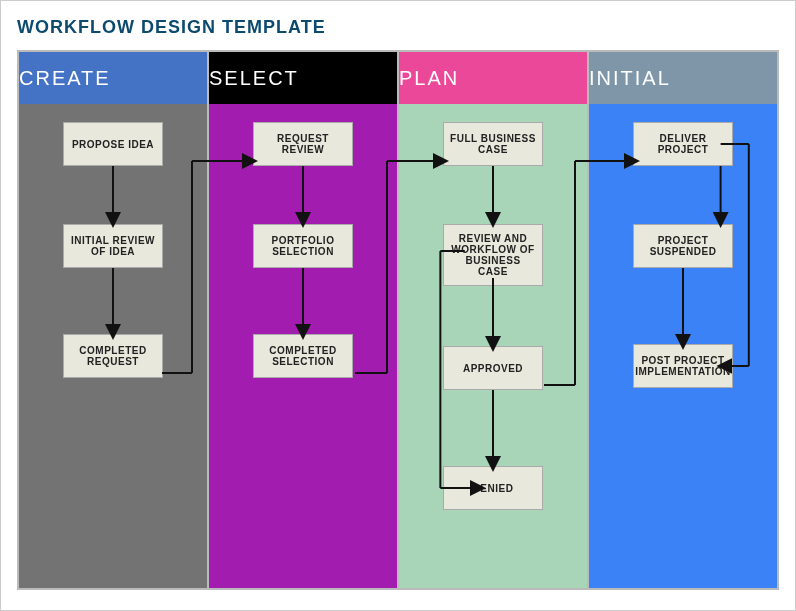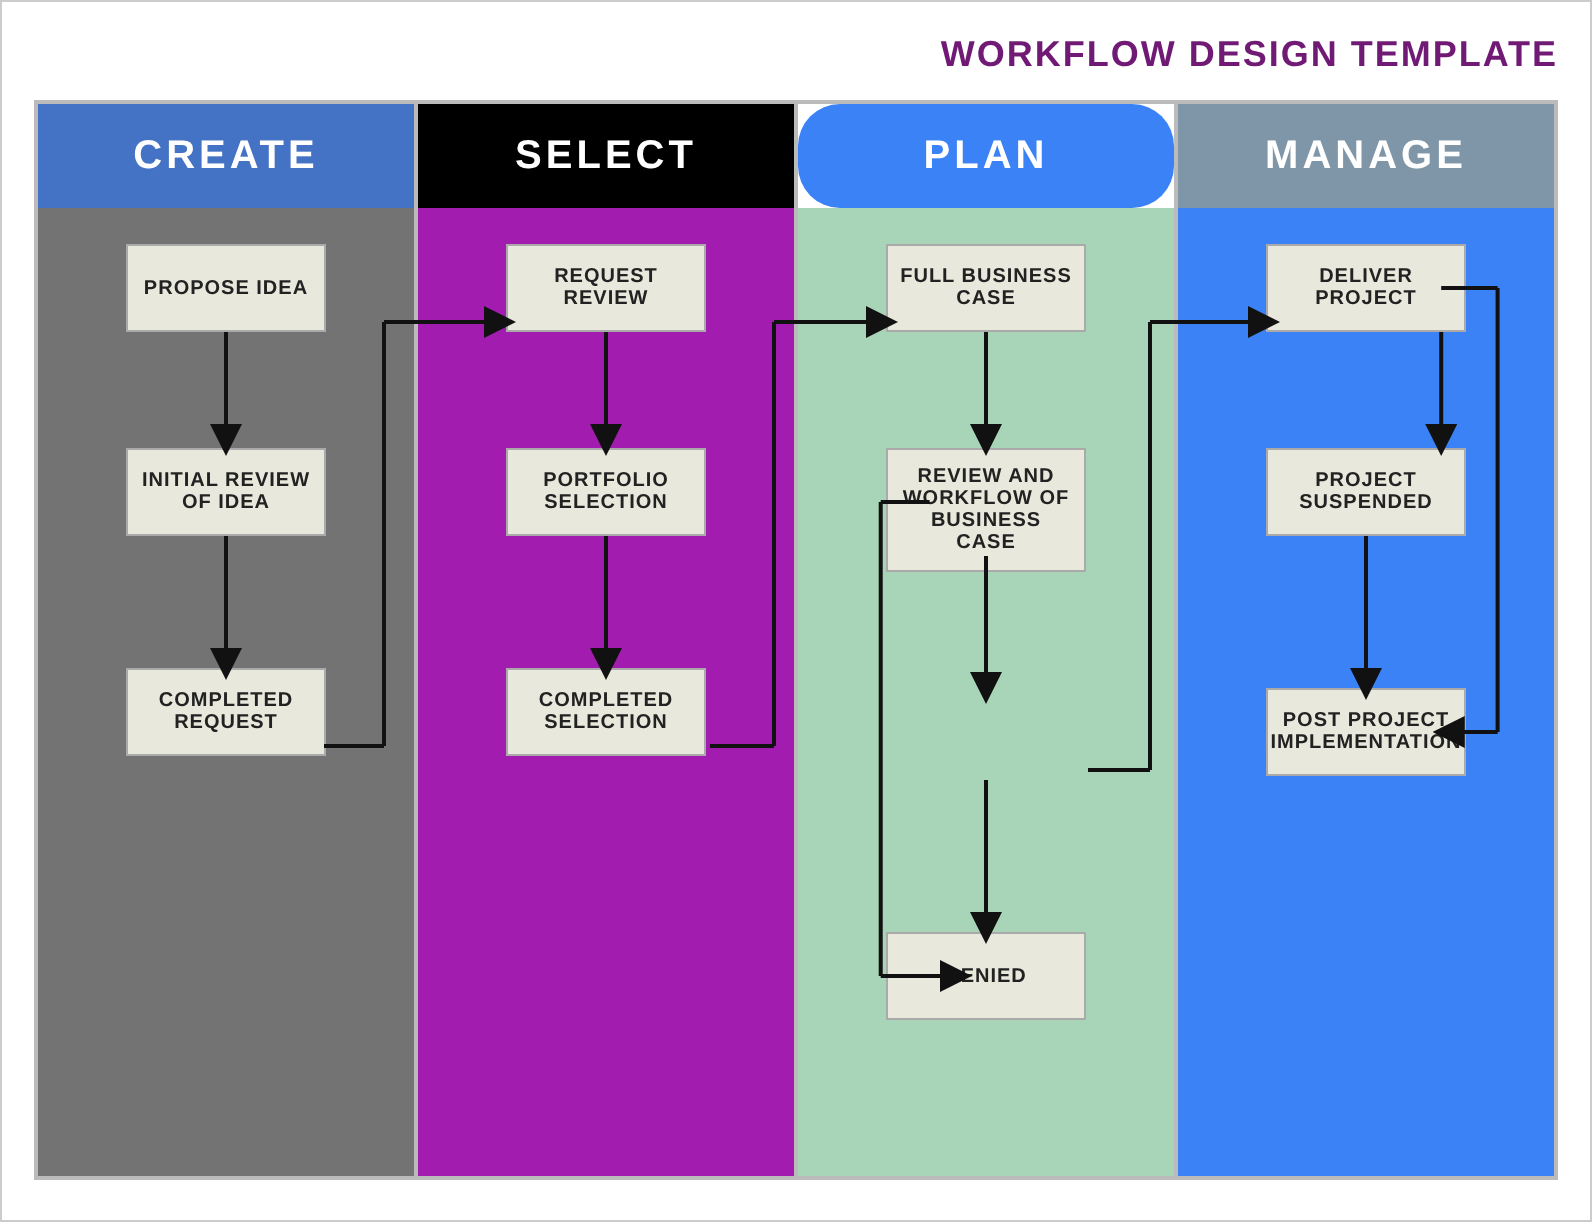--- a/index.html
+++ b/index.html
@@ -18,25 +18,24 @@
       height: 611px;
       background: #fff;
       border: 1px solid #ccc;
       padding: 16px;
       position: relative;
     }
 
     .diagram-title {
       font-size: 18px;
       font-weight: 900;
-      color: #701a75;
+      color: #0c4a6e;
       letter-spacing: 1px;
       margin-bottom: 12px;
       font-family: Arial Black, Arial, sans-serif;
-      text-align: right;
     }
 
     .columns-wrapper {
       display: flex;
       width: 100%;
       height: 540px;
       border: 2px solid #bbb;
     }
 
     .column {
@@ -45,33 +44,32 @@
       flex-direction: column;
       position: relative;
     }
 
     .column:not(:last-child) {
       border-right: 2px solid #bbb;
     }
 
     .column-header {
       display: flex;
-      justify-content: center;
       align-items: center;
       height: 52px;
       font-size: 20px;
-      font-weight: 700;
+      font-weight: 400;
       color: #fff;
       letter-spacing: 2px;
       font-family: Arial Black, Arial, sans-serif;
     }
 
     .col-create .column-header { background: #4472C4; }
     .col-select .column-header { background: #000000; }
-    .col-plan .column-header { background: #3b82f6; border-radius: 21px; }
+    .col-plan .column-header { background: #ec4899; }
     .col-manage .column-header { background: #7F96A8; }
 
     .col-create .column-body { background: #737373; }
     .col-select .column-body { background: #a21caf; padding-left: 37px; }
     .col-plan .column-body { background: #A8D4B8; }
     .col-manage .column-body { background: #3b82f6; }
 
     .column-body {
       flex: 1;
       position: relative;
@@ -181,20 +179,23 @@
       <div class="column-header">
         <span>PLAN</span>
       </div>
       <div class="column-body">
         <div class="flow-box" style="top:18px; left:50%; transform:translateX(-50%);">
           <span>FULL BUSINESS CASE</span>
         </div>
         <div class="flow-box" style="top:120px; left:50%; transform:translateX(-50%); min-height:54px;">
           <span>REVIEW AND WORKFLOW OF BUSINESS CASE</span>
         </div>
+        <div class="flow-box" style="top:242px; left:50%; transform:translateX(-50%);">
+          <span>APPROVED</span>
+        </div>
         <div class="flow-box" style="top:362px; left:50%; transform:translateX(-50%);">
           <span>DENIED</span>
         </div>
 
         <svg class="arrows-svg">
           <defs>
             <marker id="arrowhead-p" markerWidth="8" markerHeight="8" refX="4" refY="4" orient="auto">
               <path d="M0,0 L0,8 L8,4 z" fill="#111"></path>
             </marker>
             <marker id="arrowhead-p2" markerWidth="8" markerHeight="8" refX="4" refY="4" orient="auto">
@@ -210,21 +211,21 @@
 
           <line x1="35%" y1="147" x2="22%" y2="147" stroke="#111" stroke-width="2"></line>
           <line x1="22%" y1="147" x2="22%" y2="384" stroke="#111" stroke-width="2"></line>
           <line x1="22%" y1="384" x2="42%" y2="384" stroke="#111" stroke-width="2" marker-end="url(#arrowhead-p2)"></line>
         </svg>
       </div>
     </div>
 
     <div class="column col-manage">
       <div class="column-header">
-        <span>MANAGE</span>
+        <span>INITIAL</span>
       </div>
       <div class="column-body">
         <div class="flow-box" style="top:18px; left:50%; transform:translateX(-50%);">
           <span>DELIVER PROJECT</span>
         </div>
         <div class="flow-box" style="top:120px; left:50%; transform:translateX(-50%);">
           <span>PROJECT SUSPENDED</span>
         </div>
         <div class="flow-box" style="top:240px; left:50%; transform:translateX(-50%);">
           <span>POST PROJECT IMPLEMENTATION</span>

